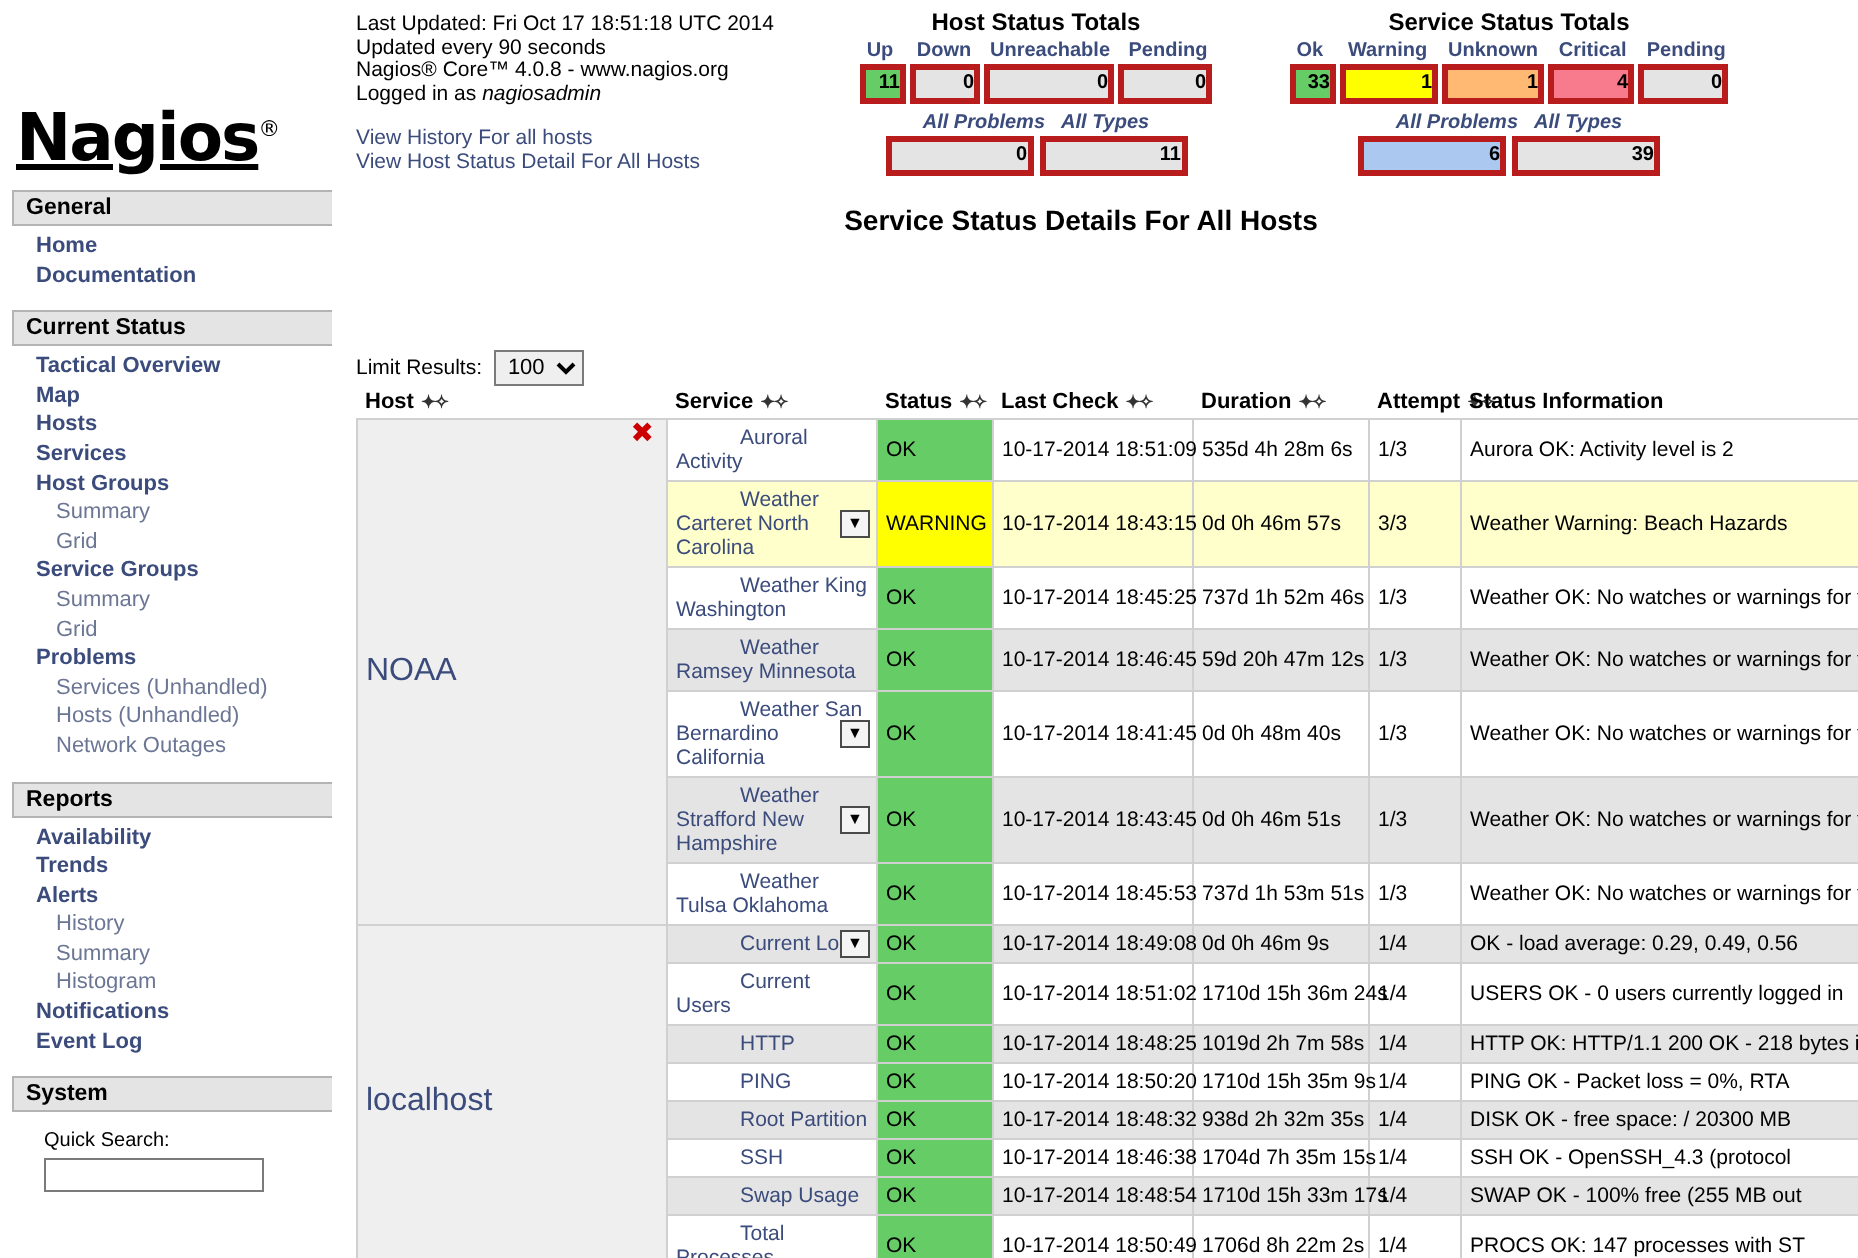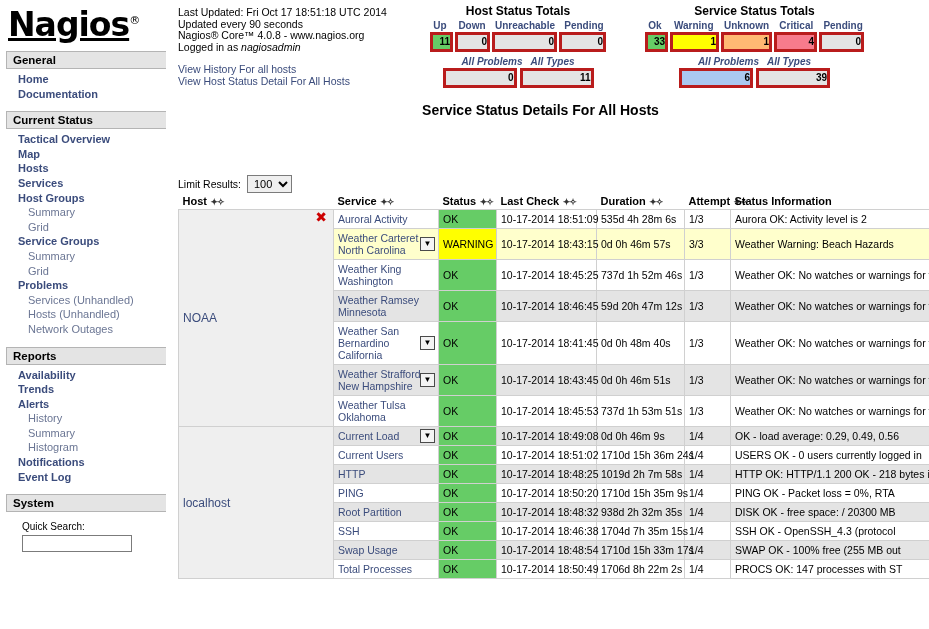--- a/index.html
+++ b/index.html
@@ -14,20 +14,21 @@
     overflow:hidden;
   }
   #app { display:flex; width:929px; height:629px; }
 
   
   #sidebar {
     width:172px; flex:0 0 172px;
     padding:6px 0 0 0;
     background:#fff;
     overflow:hidden;
+    margin-top:44px;
   }
   .logo {
     font-family:"DejaVu Sans", sans-serif;
     font-weight:bold;
     font-size:33px;
     letter-spacing:-1px;
     padding:2px 0 0 8px;
     line-height:1;
     color:#000;
   }
@@ -153,32 +154,32 @@
     font-size:10.5px;
     padding:3px 4px;
     vertical-align:middle;
     color:#000;
   }
   td.hostcell {
     background:#efefef;
     vertical-align:top;
     position:relative;
   }
-  td.hostcell a { color:#3b4c7c; text-decoration:none; font-size:12px; }
+  td.hostcell a { color:#3b4c7c; text-decoration:none; font-size:16px; }
   .xicon {
     position:absolute;
     right:6px; top:1px;
     color:#cc0000;
     font-weight:bold;
     font-size:14px;
     font-family:"DejaVu Sans", sans-serif;
     line-height:13px;
   }
   td.svccell { position:relative; padding-right:22px; }
-  td.svccell a { color:#3b4c7c; text-decoration:none; }
+  td.svccell a { color:#3b4c7c; text-decoration:none;margin-left:32px; }
   .dropbtn {
     position:absolute;
     right:3px; top:50%;
     transform:translateY(-50%);
     width:15px; height:14px;
     border:1px solid #4a4a4a;
     background:#f4f4f4;
     text-align:center;
     line-height:12px;
     font-size:8px;

